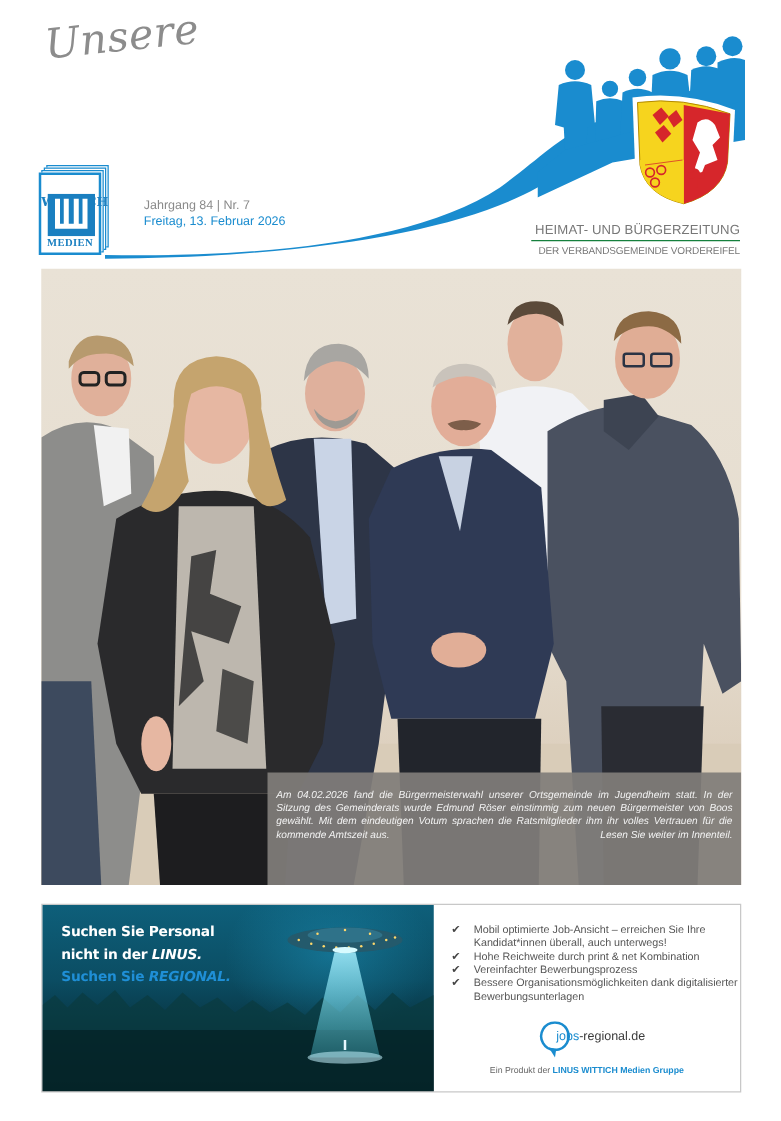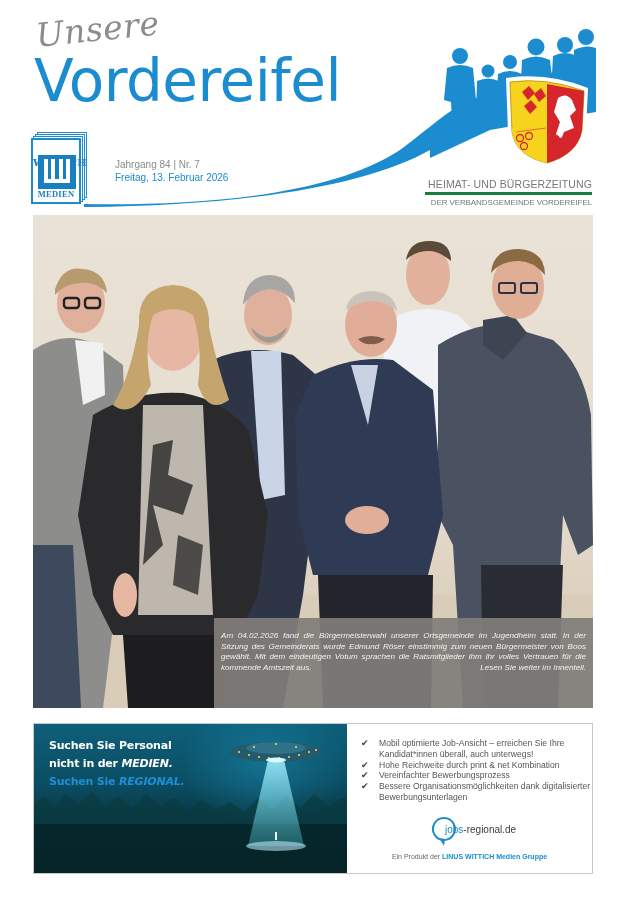--- a/index.html
+++ b/index.html
@@ -35,21 +35,21 @@
   .wittich-bottom { position: absolute; left: 0; bottom: 3px; width: 100%; text-align: center;
     font-size: 8.5px; font-weight: bold; color: #1a7fc0; font-family: Liberation Serif, serif; letter-spacing: 0.3px; }
 
   .issue-info { position: absolute; left: 115px; top: 158px; font-size: 10px; line-height: 13px; }
   .issue-line1 { color: #8a8a8a; }
   .issue-line2 { color: #1a8ccf; }
 
   .crest-block { position: absolute; left: 430px; top: 20px; width: 170px; height: 160px; }
 
   .tagline { position: absolute; left: 425px; top: 178px; width: 167px; text-align: right; }
-  .tagline-1 { font-size: 10.5px; color: #777; letter-spacing: 0.1px; padding-bottom: 2px; border-bottom: 3px solid #15803d; white-space: nowrap; }
+  .tagline-1 { font-size: 10.5px; color: #777; letter-spacing: 0.1px; padding-bottom: 2px; border-bottom: 1px solid #15803d; white-space: nowrap; }
   .tagline-2 { font-size: 8px; color: #777; margin-top: 3px; white-space: nowrap; letter-spacing: -0.1px; }
 
   
   .photo {
     position: absolute; left: 33px; top: 215px; width: 560px; height: 493px; overflow: hidden;
     background: linear-gradient(180deg, #e9e2d6 0%, #e6ddcf 55%, #dccfbd 80%, #d8ccba 100%);
   }
   .photo svg { position: absolute; left: 0; top: 0; }
 
   .caption-box {
@@ -86,21 +86,20 @@
 </head>
 <body>
 
 <header class="masthead">
 
   <svg class="swoosh" width="625" height="212" viewBox="0 0 625 212">
     <path d="M84 204 C 200 206, 330 196, 400 150 C 430 128, 445 112, 470 100 L 590 60 L 590 112 C 520 118, 470 128, 430 150 C 370 184, 250 206, 84 207 Z" fill="#1a8ccf"></path>
   </svg>
 
   <div class="title-unsere">Unsere</div>
-  <div class="title-vordereifel">Vordereifel</div>
 
   <div class="crest-block">
     <svg width="170" height="160" viewBox="0 0 170 160" style="position:absolute;left:0;top:0;">
       <g fill="#1a8ccf">
 
         <circle cx="30" cy="36" r="8"></circle>
         <path d="M17 48 Q30 42 43 48 L46 80 L40 82 L39 98 L22 100 L21 82 L14 80 Z"></path>
 
         <circle cx="58" cy="51" r="6.5"></circle>
         <path d="M47 61 Q58 56 69 61 L72 90 L46 96 Z"></path>
@@ -269,21 +268,21 @@
           <circle cx="275" cy="28" r="1"></circle>
           <circle cx="282" cy="26" r="1"></circle>
         <circle cx="220" cy="23" r="1"></circle>
           <circle cx="242" cy="20" r="1"></circle>
           <circle cx="262" cy="23" r="1"></circle>
       </g>
       <ellipse cx="242" cy="36" rx="10" ry="2.5" fill="#d8fbff"></ellipse>
     </svg>
     <div class="ad-headline">
       <div>Suchen Sie Personal</div>
-      <div><span>nicht in der </span><em>MEDIEN.</em></div>
+      <div><span>nicht in der </span><em>LINUS.</em></div>
       <div class="blue"><span>Suchen Sie </span><em>REGIONAL.</em></div>
     </div>
   </div>
 
   <div class="ad-right">
     <ul class="ad-list">
       <li><span class="check">✔</span><span>Mobil optimierte Job-Ansicht – erreichen Sie Ihre Kandidat*innen überall, auch unterwegs!</span></li>
       <li><span class="check">✔</span><span>Hohe Reichweite durch print &amp; net Kombination</span></li>
       <li><span class="check">✔</span><span>Vereinfachter Bewerbungsprozess</span></li>
       <li><span class="check">✔</span><span>Bessere Organisationsmöglichkeiten dank digitalisierter Bewerbungsunterlagen</span></li>

